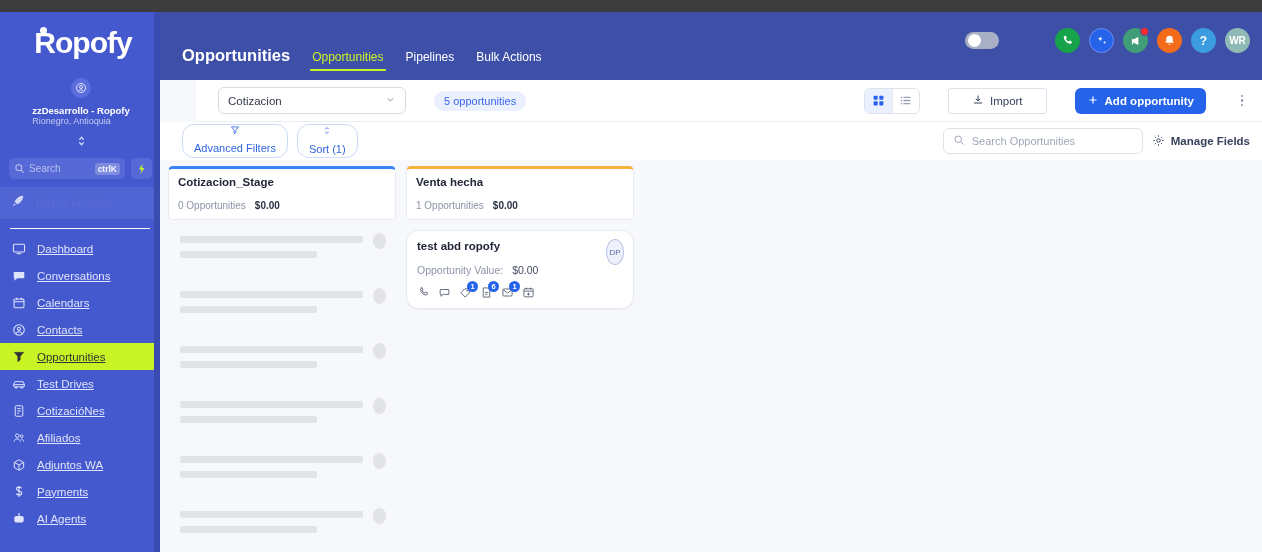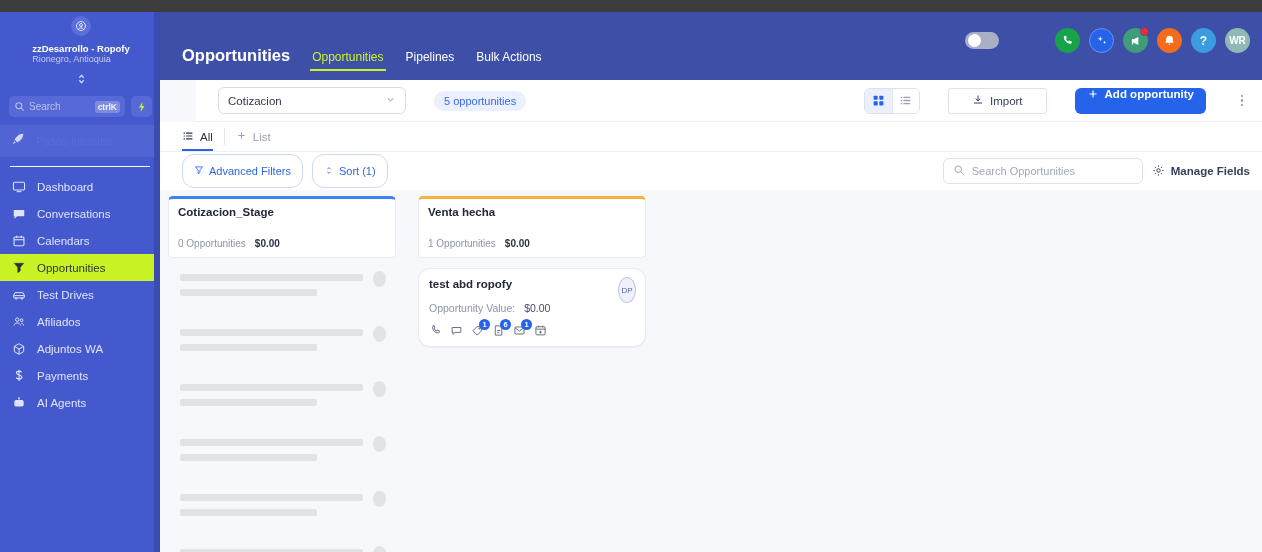--- a/index.html
+++ b/index.html
@@ -67,20 +67,21 @@
     display: flex; align-items: center; gap: 11px;
     background: #5064d3;
   }
   .nav-top .lbl { color: #5a6ed7; font-size: 11.5px; }
   .divider { height: 1px; background: #ffffff; margin: 9px 10px 6px 10px; }
 
   .nav-item {
     height: 27px; display: flex; align-items: center; gap: 11px;
     padding-left: 11px; color: #dfe4fa; font-size: 11.5px;
     white-space: nowrap;
+    text-decoration: underline;
   }
   .nav-item .ico { width: 15px; height: 15px; display: flex; align-items: center; justify-content: center; flex: 0 0 15px; }
   .nav-item.active { background: #c8f425; color: #333333; font-weight: normal; }
   .nav-item.active .ico svg { stroke: #333; fill: #333; }
 
   .sb-scroll {
     position: absolute; right: 0; top: 12px; width: 6px; height: 540px;
     background: #3b4cb0;
   }
 
@@ -151,21 +152,21 @@
   }
   .vt-btn.active { background: #eaf0fe; }
   .vt-btn + .vt-btn { border-left: 1px solid #e4e7ef; }
   .btn-import {
     height: 26px; border: 1px solid #dde1ea; border-radius: 3px; background: #fff;
     display: flex; align-items: center; gap: 6px; padding: 0 23px;
     font-size: 11.5px; color: #36415c;
   }
   .btn-add {
     height: 26px; border-radius: 6px; background: #2563eb;
-    display: flex; gap: 6px; padding: 0 12px;
+    display: flex; align-items: center; gap: 6px; padding: 0 12px;
     font-size: 11.5px; color: #fff; font-weight: bold;
   }
   .kebab { width: 16px; display: flex; flex-direction: column; align-items: center; gap: 2px; }
   .kebab i { width: 2.5px; height: 2.5px; border-radius: 50%; background: #8b93a8; display: block; }
 
   
   .tabsrow {
     height: 30px; background: #fff; display: flex; align-items: stretch;
     padding-left: 22px; border-bottom: 1px solid #eceef4;
   }
@@ -180,43 +181,43 @@
   .vtab-sep { width: 1px; background: #e4e7ef; margin: 6px 11px 6px 0; }
 
   
   .filtersrow {
     height: 38px; background: #fff; display: flex; align-items: center;
     padding: 0 12px 0 22px; gap: 9px;
   }
   .chip {
     height: 34px; border: 1px solid #cdd9f8; border-radius: 12px; background: #fff;
     display: flex; align-items: center; gap: 5px; padding: 0 11px;
-    font-size: 11px; color: #2f66e0;
+    font-size: 11px; color: #2f66e0; flex-direction: column;
   }
   .fr-spacer { flex: 1; }
   .searchopp {
     width: 200px; height: 26px; border: 1px solid #dde1ea; border-radius: 6px;
     background: #fff; display: flex; align-items: center; gap: 7px; padding: 0 9px;
     font-size: 11px; color: #a0a7b9;
   }
   .manage {
     display: flex; align-items: center; gap: 6px; font-size: 11.5px;
     color: #36415c; font-weight: bold; text-align: center;
   }
 
   
-  .board { position: relative; height: 342px; background: #f7f8fb; padding: 6px 0 0 8px; display: flex; gap: 22px; }
+  .board { position: relative; height: 342px; background: #f7f8fb; padding: 6px 0 0 8px; display: flex; gap: 10px; }
   .column { width: 228px; }
   .col-head {
     background: #fff; border: 1px solid #e8eaf1; border-radius: 5px;
     border-top: 3px solid #3b82f6; padding: 7px 9px 8px 9px;
   }
   .col-head.amber { border-top-color: #f5b33c; }
   .col-title { font-size: 11.5px; font-weight: bold; color: #22283a; }
-  .col-sub { margin-top: 20px; font-size: 10px; color: #8d94a8; display: flex; gap: 9px; }
+  .col-sub { margin-top: 12px; font-size: 10px; color: #8d94a8; display: flex; gap: 9px; }
   .col-sub b { color: #2b3246; }
   .col-body { padding-top: 10px; }
 
   
   .sk-row { height: 55px; padding: 6px 10px 0 12px; display: flex; align-items: flex-start; gap: 10px; }
   .sk-lines { flex: 1; }
   .sk-bar { height: 7px; background: #e2e3e6; border-radius: 2px; }
   .sk-bar.long { width: 183px; }
   .sk-bar.short { width: 137px; margin-top: 8px; }
   .sk-circle { width: 16px; height: 16px; border-radius: 50%; background: #e2e3e6; margin-top: -3px; }
@@ -246,20 +247,26 @@
   }
 </style>
 </head>
 <body>
 
 <div class="app">
 
   <div class="sidebar">
     <div class="sb-topbar"></div>
 
+    <div class="logo-wrap">
+      <div class="logo">
+        <span class="dot"></span>
+        <span>Ropofy</span>
+      </div>
+    </div>
 
     <div class="workspace">
       <div class="ws-avatar">
         <svg width="12" height="12" viewBox="0 0 24 24" fill="none" stroke="#dfe4fa" stroke-width="2">
           <circle cx="12" cy="12" r="9"></circle>
             <circle cx="12" cy="10" r="3"></circle>
           <path d="M6.5 19c1.3-2.3 3.2-3.4 5.5-3.4s4.2 1.1 5.5 3.4"></path>
         </svg>
       </div>
       <div class="ws-text">
@@ -324,20 +331,30 @@
     <div class="nav-item">
       <span class="ico">
         <svg width="14" height="14" viewBox="0 0 24 24" fill="none" stroke="#dfe4fa" stroke-width="1.8">
           <rect x="3.5" y="5" width="17" height="15" rx="2"></rect>
             <path d="M3.5 10h17M8 3v4M16 3v4"></path>
         </svg>
       </span>
       <span>Calendars</span>
     </div>
 
+    <div class="nav-item">
+      <span class="ico">
+        <svg width="14" height="14" viewBox="0 0 24 24" fill="none" stroke="#dfe4fa" stroke-width="1.8">
+          <circle cx="12" cy="12" r="9"></circle>
+            <circle cx="12" cy="10" r="2.6"></circle>
+          <path d="M7 18c1.2-2 2.9-3 5-3s3.8 1 5 3"></path>
+        </svg>
+      </span>
+      <span>Contacts</span>
+    </div>
 
     <div class="nav-item active">
       <span class="ico">
         <svg width="14" height="14" viewBox="0 0 24 24" fill="#333">
           <path d="M4 4h16l-6 7v6l-4 3v-9z"></path>
         </svg>
       </span>
       <span>Opportunities</span>
     </div>
 
@@ -346,20 +363,29 @@
         <svg width="14" height="14" viewBox="0 0 24 24" fill="none" stroke="#dfe4fa" stroke-width="1.7">
           <path d="M3 15v-3l2-4h14l2 4v3"></path>
             <rect x="3" y="13" width="18" height="4" rx="1"></rect>
           <circle cx="7" cy="18" r="1.4"></circle>
             <circle cx="17" cy="18" r="1.4"></circle>
         </svg>
       </span>
       <span>Test Drives</span>
     </div>
 
+    <div class="nav-item">
+      <span class="ico">
+        <svg width="14" height="14" viewBox="0 0 24 24" fill="none" stroke="#dfe4fa" stroke-width="1.7">
+          <rect x="5.5" y="3" width="13" height="18" rx="2"></rect>
+            <path d="M9 8h6M9 12h6M9 16h3"></path>
+        </svg>
+      </span>
+      <span>CotizacióNes</span>
+    </div>
 
     <div class="nav-item">
       <span class="ico">
         <svg width="14" height="14" viewBox="0 0 24 24" fill="none" stroke="#dfe4fa" stroke-width="1.7">
           <circle cx="9" cy="8" r="3"></circle>
             <circle cx="16.5" cy="9" r="2.3"></circle>
           <path d="M3.5 18c.8-3 3-4.4 5.5-4.4s4.7 1.4 5.5 4.4M16 13.8c2 .3 3.4 1.6 4 4.2"></path>
         </svg>
       </span>
       <span>Afiliados</span>
@@ -497,44 +523,20 @@
         <span>Add opportunity</span>
       </div>
 
       <div class="kebab">
           <i></i>
           <i></i>
           <i></i>
         </div>
     </div>
 
-    <div class="tabsrow">
-      <div class="vtab active">
-        <span>
-          <svg width="12" height="12" viewBox="0 0 24 24" fill="#2b3246">
-            <rect x="3" y="5" width="3" height="2.4" rx="1"></rect>
-              <rect x="8" y="5" width="13" height="2.4" rx="1"></rect>
-            <rect x="3" y="10.8" width="3" height="2.4" rx="1"></rect>
-              <rect x="8" y="10.8" width="13" height="2.4" rx="1"></rect>
-            <rect x="3" y="16.6" width="3" height="2.4" rx="1"></rect>
-              <rect x="8" y="16.6" width="13" height="2.4" rx="1"></rect>
-          </svg>
-        </span>
-        <span>All</span>
-      </div>
-      <div class="vtab-sep"></div>
-      <div class="vtab">
-        <span>
-          <svg width="11" height="11" viewBox="0 0 24 24" fill="none" stroke="#9aa1b4" stroke-width="2.3">
-            <path d="M12 5v14M5 12h14"></path>
-          </svg>
-        </span>
-        <span>List</span>
-      </div>
-    </div>
 
     <div class="filtersrow">
       <div class="chip">
         <span>
           <svg width="10" height="10" viewBox="0 0 24 24" fill="none" stroke="#2f66e0" stroke-width="2">
             <path d="M3.5 4.5h17l-6.5 8v6l-4 2.5v-8.5z"></path>
           </svg>
         </span>
         <span>Advanced Filters</span>
       </div>

